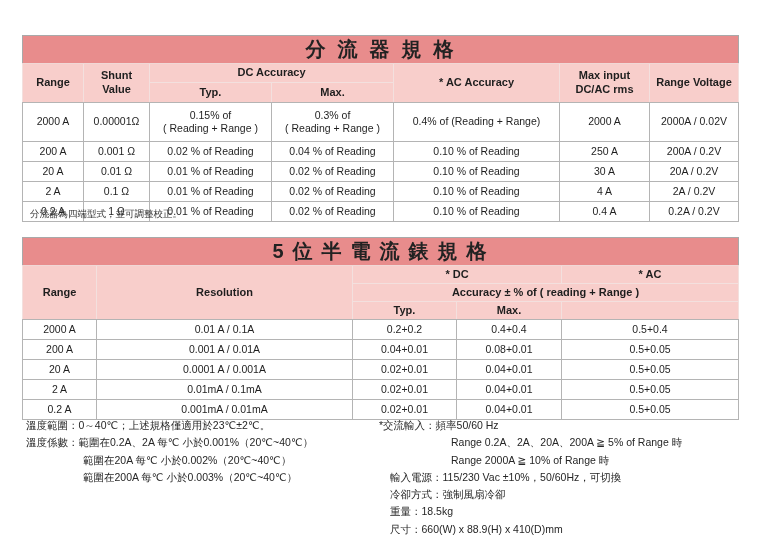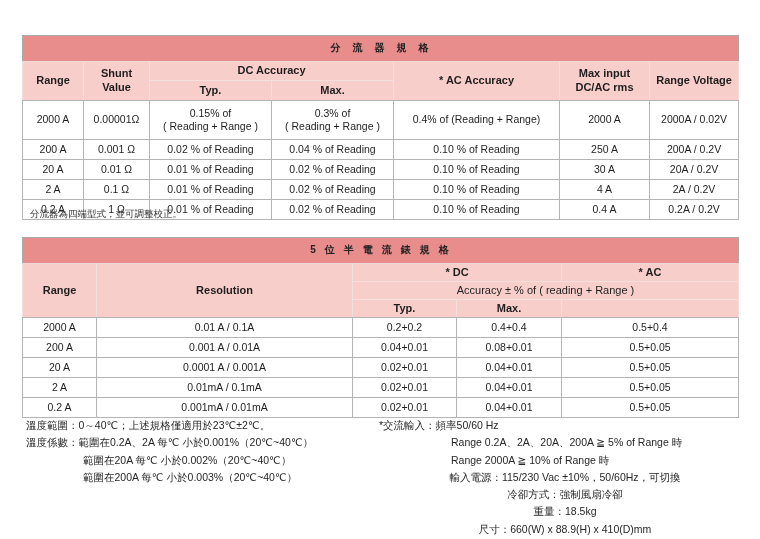--- a/index.html
+++ b/index.html
@@ -11,32 +11,32 @@
   .page { position:absolute; inset:0; background:#ffffff; }
 
   table.spec { border-collapse:collapse; table-layout:fixed; position:absolute; left:22px; width:716px; }
   table.t1 { top:35px; }
   table.t2 { top:237px; }
 
   td { border:1px solid #b4b4b4; background:#ffffff; text-align:center;
        font-size:10.5px; padding:1px 2px; line-height:1.25; }
 
   td.title-cell {
-    background:#e88c8c; color:#222222; font-weight:bold; font-size:10px;
+    background:#e88c8c; color:#222222; font-weight:bold; font-size:20px;
     height:23px; letter-spacing:12px; padding-left:12px;
     border:1px solid #a9a9a9; border-bottom-color:#f0d8d6;
   }
   table.t2 td.title-cell { letter-spacing:9px; padding-left:9px; }
 
   td.hdr {
     background:#f8cecb; font-weight:bold; font-size:11px;
     border:1px solid #f3e0de;
   }
   td.hdr-edge { border-bottom-color:#b4b4b4; }   
-  td.hdr-norm { font-weight:normal; }
+  td.hdr-norm { font-weight:bold; }
 
   .pre { white-space:pre-line; }
 
   
   tr.h16 td { height:16px; }
   tr.h17 td { height:17px; }
   tr.h15 td { height:15px; }
   tr.tall td { height:36px; }
 
   .note {
@@ -44,21 +44,21 @@
   }
 
   .footnotes {
     position:absolute; left:26px; top:417px; width:714px;
     display:flex; font-size:10.5px; line-height:17.3px; color:#262626;
   }
   .fn-left  { width:353px; }
   .fn-right { flex:1; }
   .fn-left .cont  { padding-left:57px; }
   .fn-right .cont { padding-left:72px; }
-  .fn-right .body { padding-left:11px;text-align:center; }
+  .fn-right .body { padding-left:11px; }
 </style>
 </head>
 <body>
 
 <div class="page">
 
   <table class="spec t1">
     <colgroup>
       <col style="width:61px">
         <col style="width:66px">

